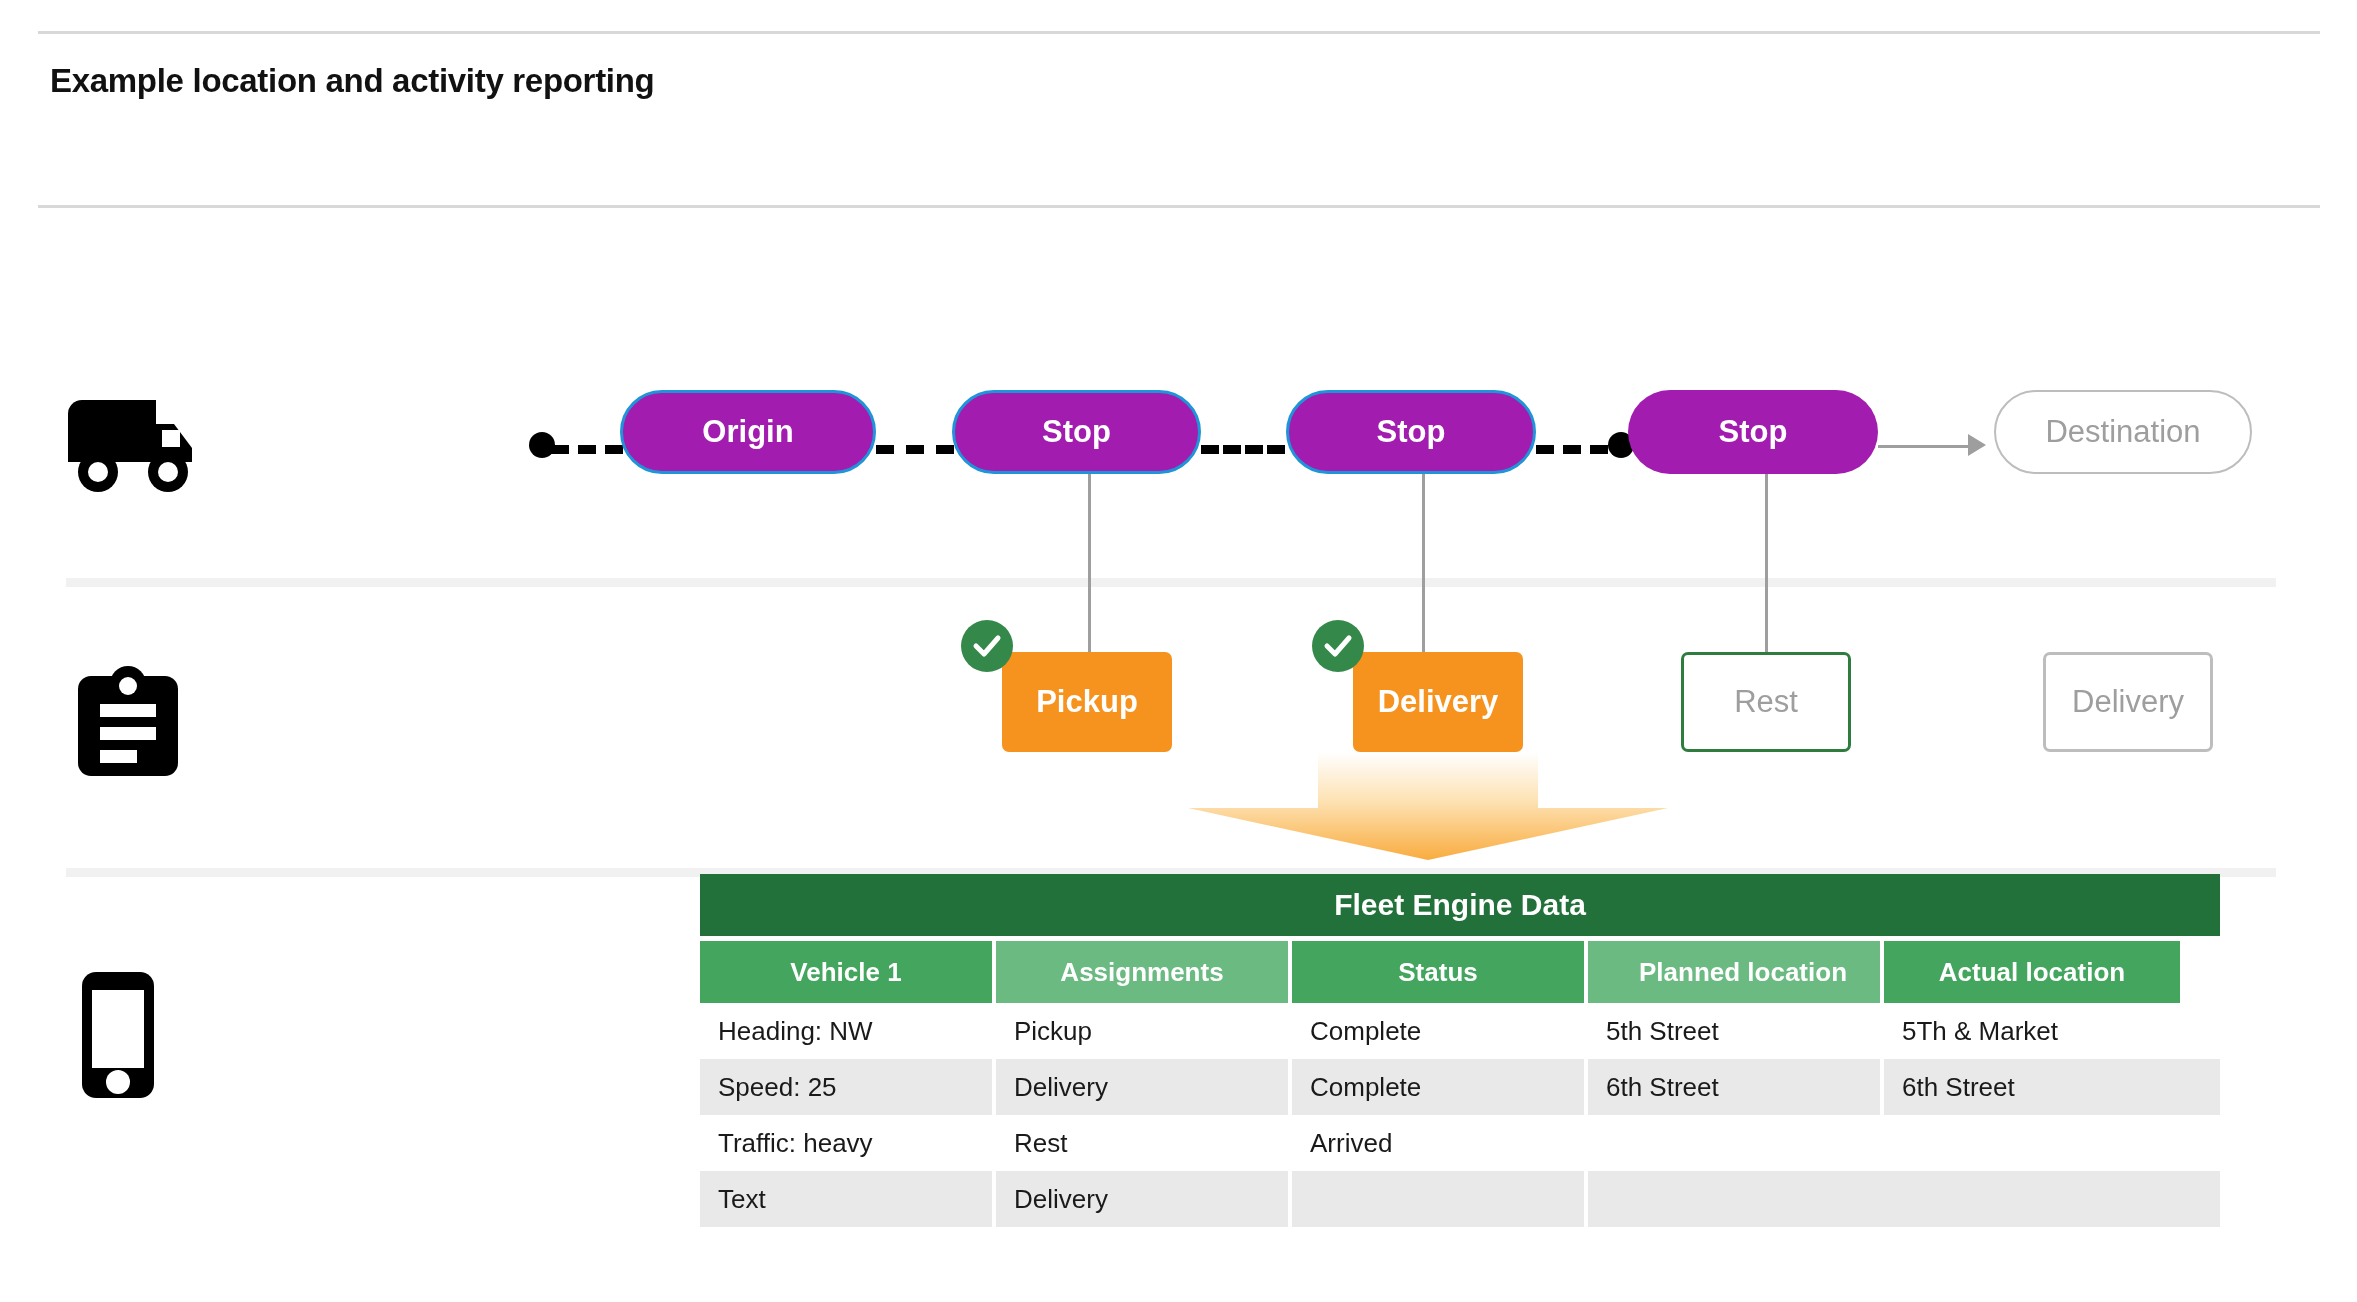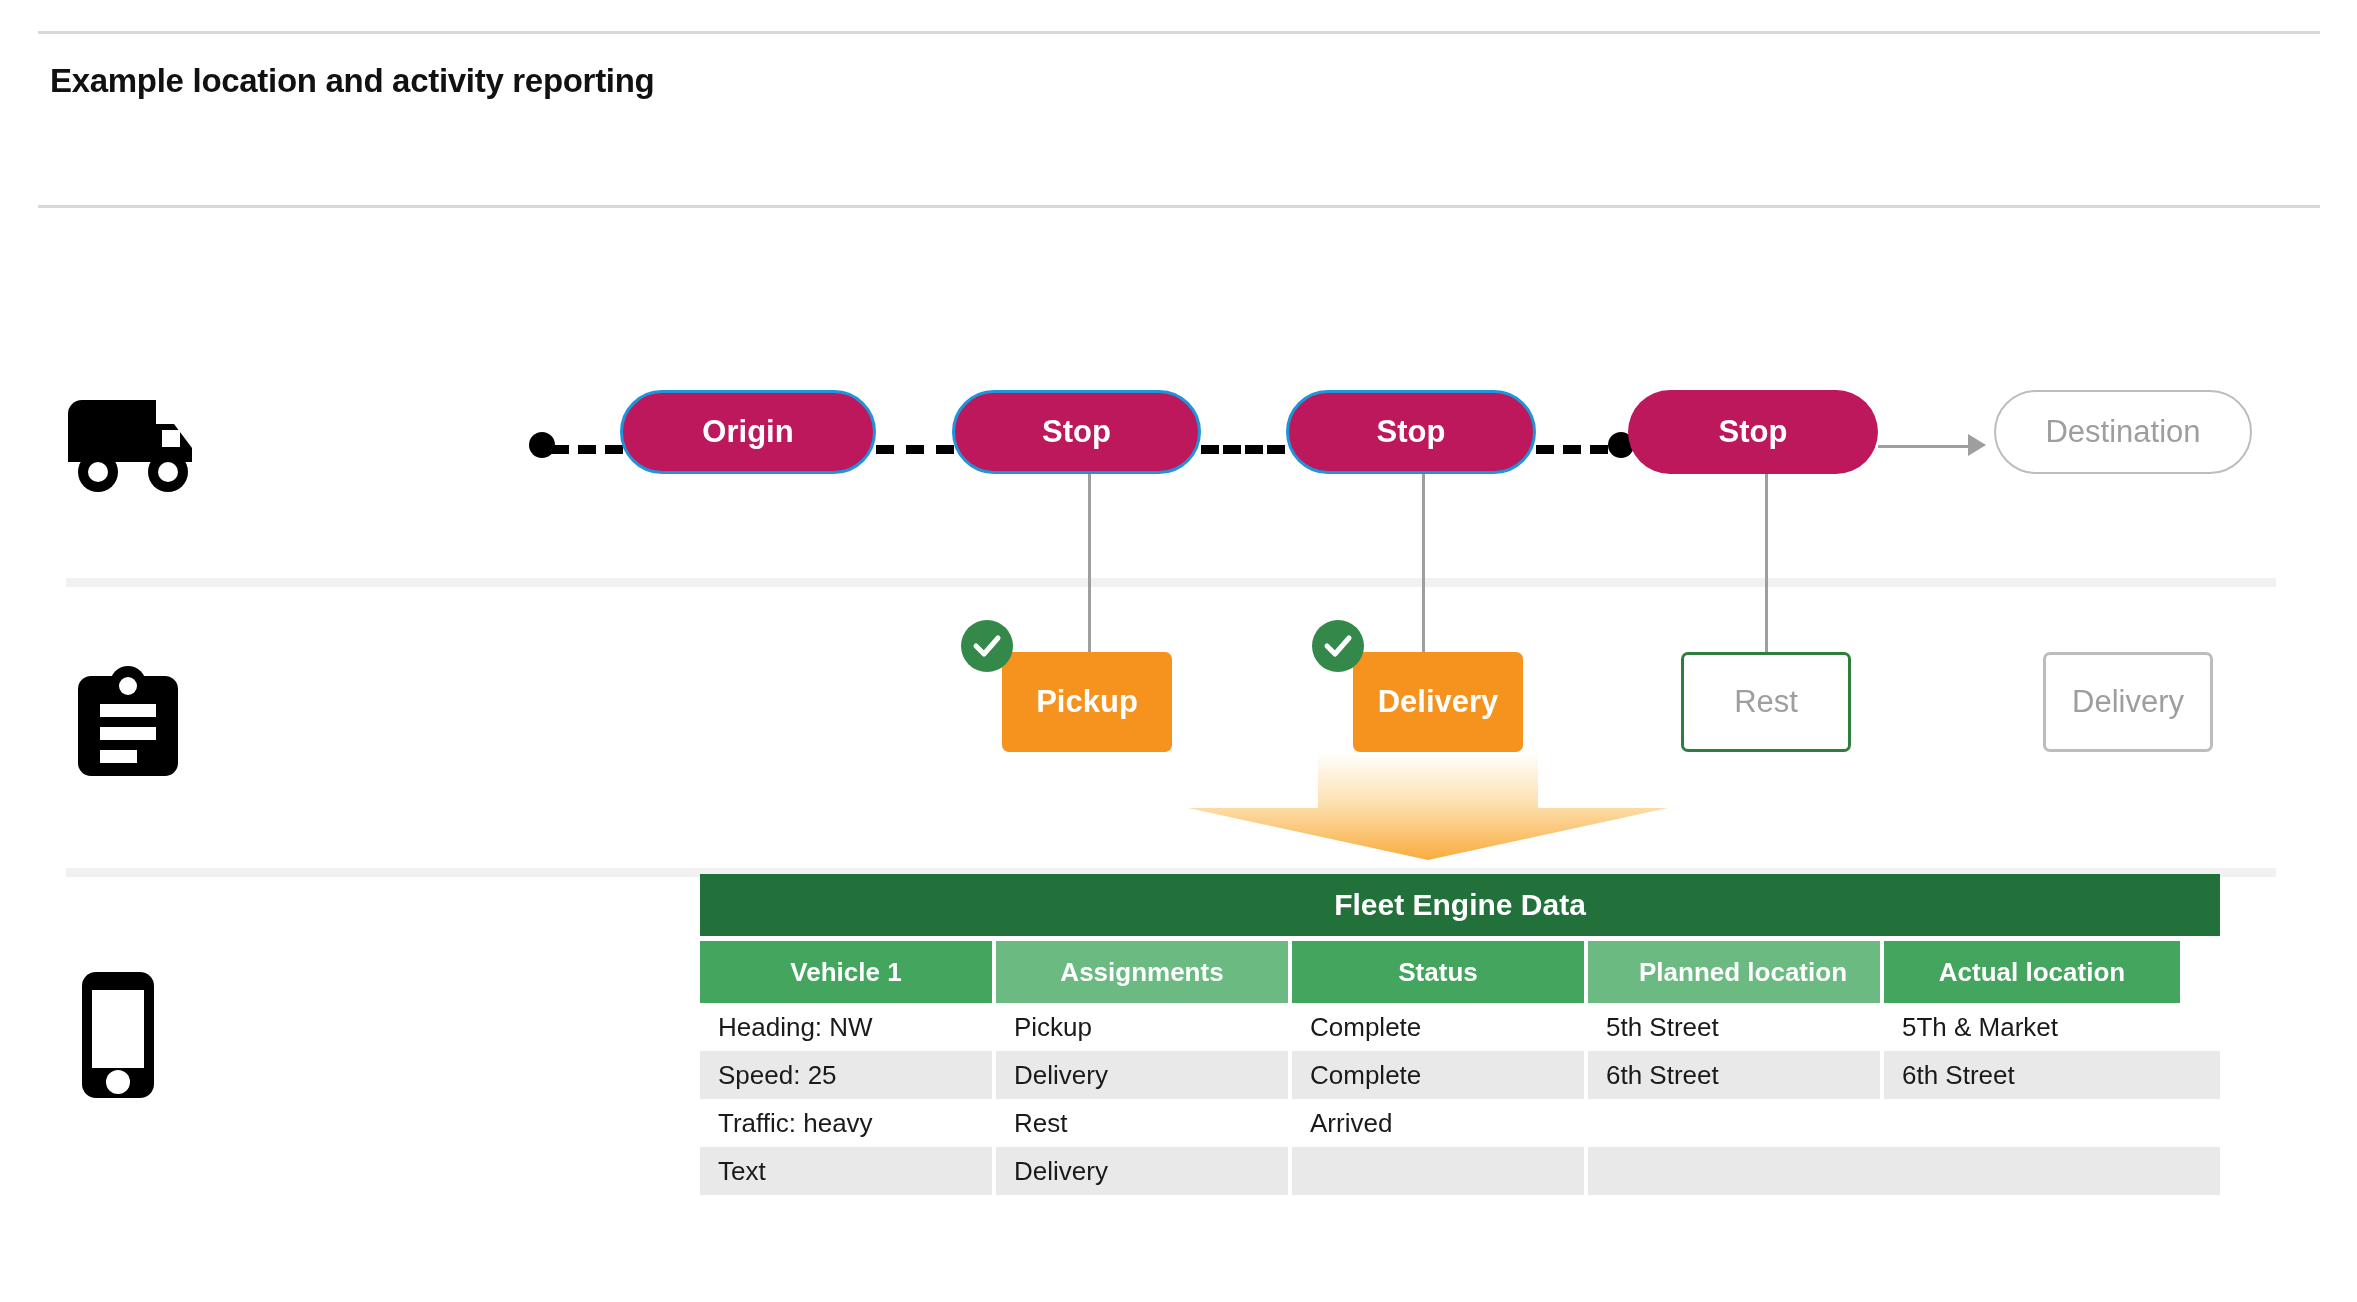--- a/index.html
+++ b/index.html
@@ -59,21 +59,21 @@
     border-radius: 44px;
     display: flex;
     align-items: center;
     justify-content: center;
     font-size: 31px;
     font-weight: 700;
     box-sizing: border-box;
     white-space: nowrap;
   }
   .pill.filled {
-    background: #be185d;
+    background: #a21caf;
     color: #ffffff;
     border: 3px solid #1f94d9;
   }
   .pill.filled.no-border {
     border: none;
   }
   .pill.outline {
     background: #ffffff;
     color: #9e9e9e;
     border: 2px solid #bdbdbd;
@@ -190,21 +190,21 @@
     font-size: 26px;
     font-weight: 700;
     border-right: 4px solid #ffffff;
     box-sizing: border-box;
     white-space: nowrap;
   }
   .tbl-head .th:last-child { border-right: none; }
   .th.shade-a { background: #43a55e; }
   .th.shade-b { background: #6bba82; }
 
-  .tbl-row { display: flex; height: 48px; }
+  .tbl-row { display: flex; height: 56px; }
   .tbl-row.alt { background: #e9e9e9; }
   .tbl-row .td {
     display: flex;
     align-items: center;
     padding-left: 18px;
     font-size: 26px;
     color: #1a1a1a;
     border-right: 4px solid #ffffff;
     box-sizing: border-box;
     white-space: nowrap;

